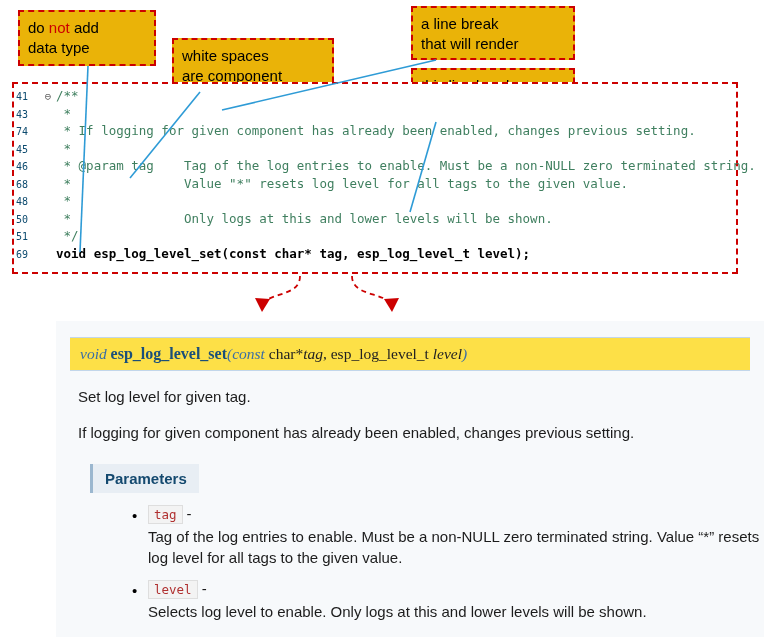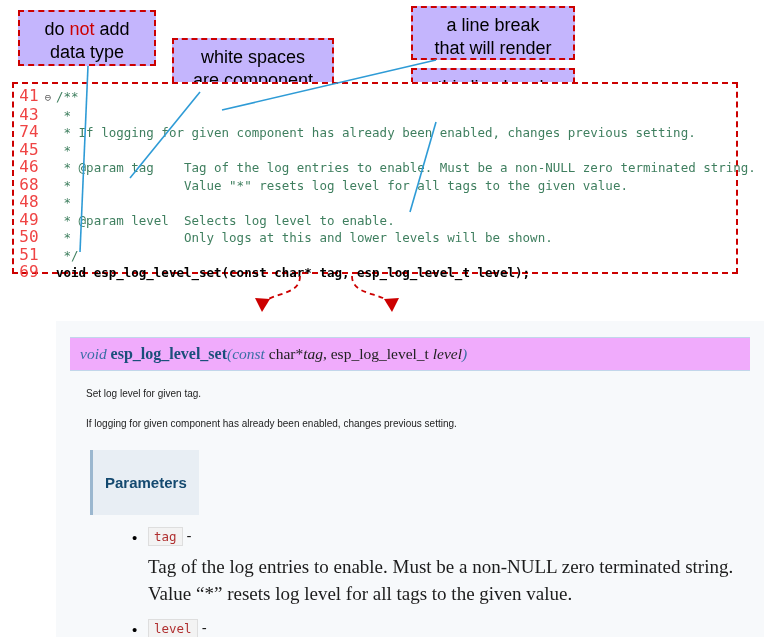--- a/index.html
+++ b/index.html
@@ -12,25 +12,24 @@
     background: #ffffff;
     font-family: "Liberation Sans", sans-serif;
     position: relative;
     overflow: hidden;
   }
 
   
   .callout {
     position: absolute;
     border: 2px dashed #cc0000;
-    background: #c4b5fd;
+    background: #eab308;
     color: #000000;
-    font-size: 18px;
+    font-size: 15px;
     line-height: 1.3;
-    text-align: center;
     padding: 6px 8px;
     box-sizing: border-box;
   }
   .callout .hl {
     color: #cc0000;
   }
 
   #callout-no-datatype {
     left: 18px;
     top: 10px;
@@ -72,24 +71,24 @@
     display: flex;
     align-items: baseline;
     font-family: "DejaVu Sans Mono", monospace;
     font-size: 12.5px;
     line-height: 16.5px;
     white-space: pre;
   }
   .ln {
     width: 26px;
     min-width: 26px;
-    text-align: center;
-    color: #ef4444;
+    text-align: left;
+    color: #0c4a6e;
     font-family: "DejaVu Sans Mono", monospace;
-    font-size: 16px;
+    font-size: 10px;
     user-select: none;
   }
   .fold {
     width: 12px;
     min-width: 12px;
     text-align: center;
     color: #666666;
     font-size: 11px;
   }
   .ctext {
@@ -120,21 +119,21 @@
     top: 321px;
     width: 708px;
     height: 316px;
     background: #f7f9fb;
     box-sizing: border-box;
     padding: 0;
     overflow: hidden;
   }
   #doc-signature {
     margin: 16px 14px 0 14px;
-    background: #f0abfc;
+    background: #fde047;
     border-top: 1px solid #c2d6ea;
     border-bottom: 1px solid #c2d6ea;
     padding: 7px 10px;
     font-family: "Liberation Serif", serif;
     font-size: 15.5px;
     color: #3a6ea5;
   }
   #doc-signature .fnname {
     color: #1a4f7a;
     font-weight: bold;
@@ -145,32 +144,32 @@
     font-style: italic;
   }
   #doc-signature .plain {
     color: #222222;
   }
   #doc-signature .param {
     color: #222222;
     font-style: italic;
   }
   .doc-para {
-    margin: 16px 34px 0 30px;
+    margin: 16px 34px 0 22px;
     font-family: "Liberation Sans", sans-serif;
-    font-size: 10px;
+    font-size: 15px;
     color: #1c1c1c;
     line-height: 1.35;
   }
   #params-header {
     margin: 20px 0 0 34px;
     display: inline-block;
     background: #e8eef4;
     border-left: 3px solid #9bb7cf;
-    padding: 24px 12px;
+    padding: 6px 12px;
     font-family: "Liberation Sans", sans-serif;
     font-size: 15px;
     font-weight: bold;
     color: #14496f;
   }
   .param-list {
     margin: 10px 0 0 0;
     padding: 0;
     list-style: none;
   }
@@ -195,23 +194,23 @@
     font-size: 12.5px;
     padding: 1px 5px;
   }
   .param-dash {
     font-family: "Liberation Sans", sans-serif;
     font-size: 15px;
     color: #1c1c1c;
     margin-left: 4px;
   }
   .param-desc {
-    margin: 8px 0 0 0;
-    font-family: Liberation Serif, serif;
-    font-size: 19px;
+    margin: 2px 0 0 0;
+    font-family: Liberation Sans, sans-serif;
+    font-size: 15px;
     color: #1c1c1c;
     line-height: 1.4;
     max-width: 620px;
   }
 </style>
 </head>
 <body>
 
 <div class="callout" id="callout-no-datatype">
   <span>do </span><span class="hl">not</span><span style="white-space:pre-line"> add
@@ -247,23 +246,20 @@
     <span class="ln">45</span><span class="fold"></span><span class="ctext comment"> *</span>
   </div>
   <div class="code-line">
     <span class="ln">46</span><span class="fold"></span><span class="ctext comment"> * @param tag    Tag of the log entries to enable. Must be a non-NULL zero terminated string.</span>
   </div>
   <div class="code-line">
     <span class="ln">68</span><span class="fold"></span><span class="ctext comment"> *               Value "*" resets log level for all tags to the given value.</span>
   </div>
   <div class="code-line">
     <span class="ln">48</span><span class="fold"></span><span class="ctext comment"> *</span>
-  </div>
-  <div class="code-line">
-    <span class="ln">49</span><span class="fold"></span><span class="ctext comment"> * @param level  Selects log level to enable.</span>
   </div>
   <div class="code-line">
     <span class="ln">50</span><span class="fold"></span><span class="ctext comment"> *               Only logs at this and lower levels will be shown.</span>
   </div>
   <div class="code-line">
     <span class="ln">51</span><span class="fold"></span><span class="ctext comment"> */</span>
   </div>
   <div class="code-line">
     <span class="ln">69</span><span class="fold"></span><span class="ctext code" style="font-weight:bold">void esp_log_level_set(const char* tag, esp_log_level_t level);</span>
   </div>
@@ -302,15 +298,16 @@
 
   <ul class="param-list">
     <li class="param-item">
       <span class="bullet">•</span>
       <span class="param-name">tag</span><span class="param-dash">-</span>
       <div class="param-desc">Tag of the log entries to enable. Must be a non-NULL zero terminated string. Value “*” resets log level for all tags to the given value.</div>
     </li>
     <li class="param-item">
       <span class="bullet">•</span>
       <span class="param-name">level</span><span class="param-dash">-</span>
+      <div class="param-desc">Selects log level to enable. Only logs at this and lower levels will be shown.</div>
     </li>
   </ul>
 </div>
 
 </body></html>

